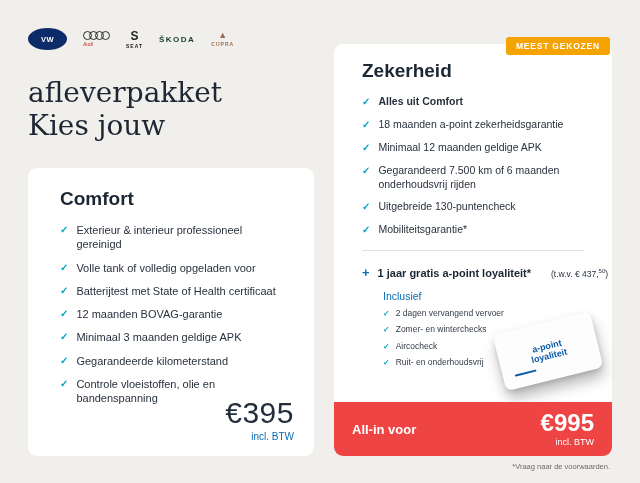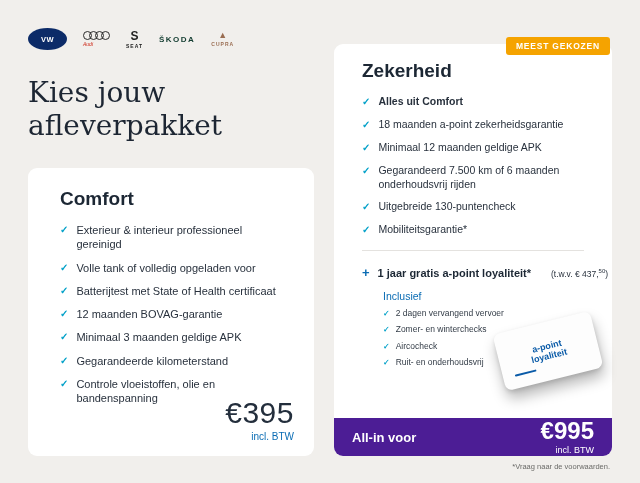--- a/index.html
+++ b/index.html
@@ -62,21 +62,21 @@
   .sub-check { color:#00a0c8; font-weight:bold; font-size:8px; margin-right:6px; line-height:1.4; }
   .sub-text { font-size:8.5px; line-height:1.3; color:#333c47; }
 
   
   .loyalty-card { position:absolute; right:14px; bottom:76px; width:100px; height:58px; background:#fdfdfd; border-radius:7px; box-shadow:0 9px 14px rgba(0,0,0,.28), 0 2px 4px rgba(0,0,0,.12); transform:rotate(-14deg); display:flex; flex-direction:column; align-items:center; justify-content:center; }
   .lc-line1 { font-size:9px; font-weight:bold; color:#0a5ba8; }
   .lc-line2 { font-size:9px; font-weight:bold; color:#0a5ba8; }
   .lc-rule { position:absolute; left:12px; bottom:12px; width:22px; height:2px; background:#0a5ba8; border-radius:1px; }
 
   
-  .allin { position:absolute; left:0; right:0; bottom:0; height:38px; background:#4c1d95; border-radius:0 0 9px 9px; display:flex; align-items:center; justify-content:space-between; padding:0 18px; }
+  .allin { position:absolute; left:0; right:0; bottom:0; height:54px; background:#ef4444; border-radius:0 0 9px 9px; display:flex; align-items:center; justify-content:space-between; padding:0 18px; }
   .allin-label { color:#fff; font-size:13px; font-weight:bold; }
   .allin-price-wrap { text-align:right; }
   .allin-price { color:#fff; font-size:24px; font-weight:bold; line-height:1; }
   .allin-note { color:#fff; font-size:9px; margin-top:2px; }
 
   
   .footnote { position:absolute; right:30px; bottom:12px; font-size:7.5px; color:#6b6b68; }
 </style>
 </head>
 <body>
@@ -103,22 +103,22 @@
     <div class="logo">
       <span class="skoda-txt">ŠKODA</span>
     </div>
     <div class="logo">
       <span class="cupra-mark">▲</span>
       <span class="cupra-txt">CUPRA</span>
     </div>
   </header>
 
   <h1 class="page-title">
+    <span>afleverpakket</span>
     <span>Kies jouw</span>
-    <span>afleverpakket</span>
   </h1>
 
   <section class="card card-comfort">
     <h2>Comfort</h2>
     <ul class="items">
       <li>
           <span class="check">✓</span>
           <span class="item-text">Exterieur &amp; interieur professioneel gereinigd</span>
         </li>
       <li>

